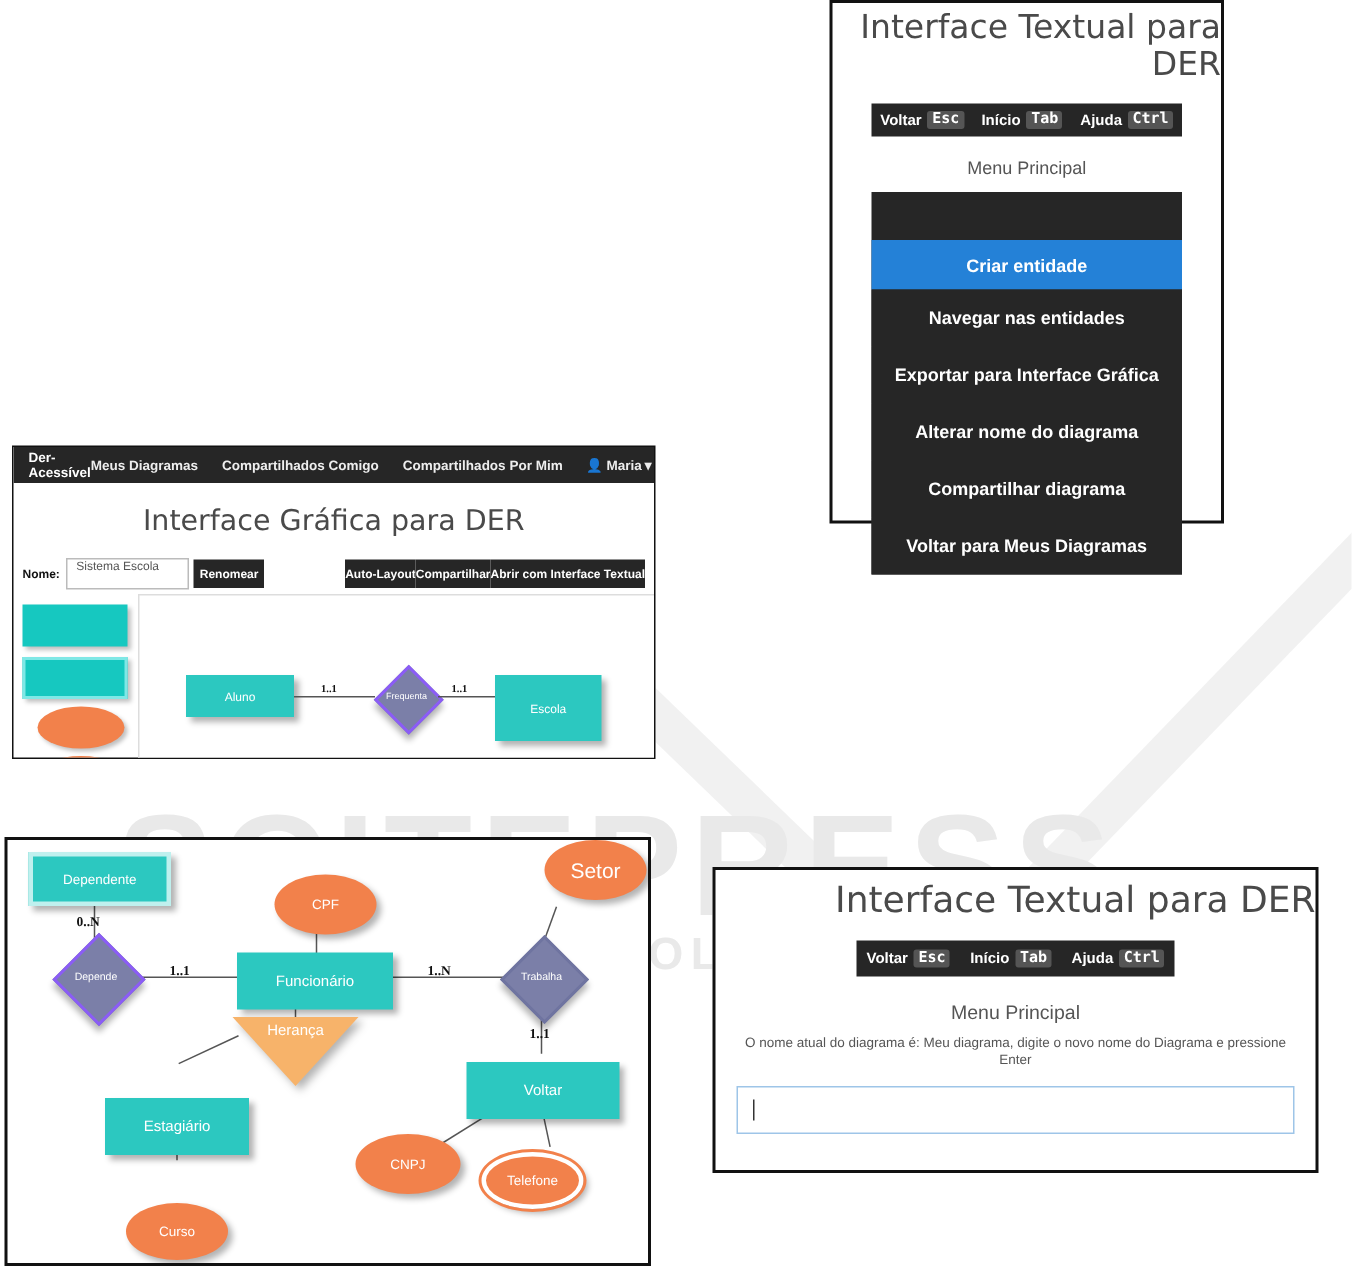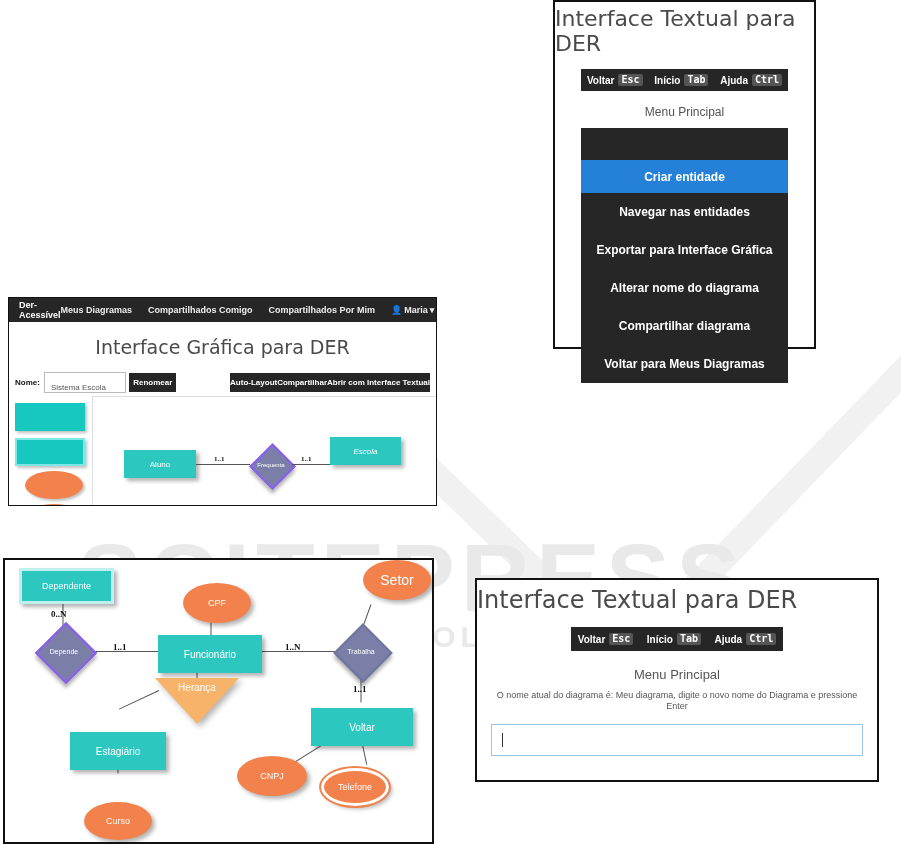--- a/index.html
+++ b/index.html
@@ -24,21 +24,21 @@
     transform:rotate(-46deg);transform-origin:left top;opacity:.85;
   }
 
   
   .panel{position:absolute;background:#fff;z-index:2;}
   .border-thick{border:2px solid #111;}
   .border-thin{border:1px solid #111;}
 
   
   .ti-title{
-    text-align:left;color:#4a4a4a;font-weight:400;
+    text-align:right;color:#4a4a4a;font-weight:400;
     font-family:"DejaVu Sans",sans-serif;
   }
   .keybar{
     background:#262626;display:flex;align-items:center;
     justify-content:space-around;
   }
   .keybar .kb{
     color:#fff;font-weight:bold;display:flex;align-items:center;gap:4px;
     white-space:nowrap;
   }
@@ -69,21 +69,21 @@
   .navbar .nav-links{margin-left:auto;display:flex;align-items:center;gap:16px;}
   .navbar .nav-links span{color:#eee;font-weight:bold;white-space:nowrap;}
   .gi-title{
     text-align:center;color:#4a4a4a;font-weight:400;
     font-family:"DejaVu Sans",sans-serif;
   }
   .toolbar{position:absolute;display:flex;align-items:center;}
   .toolbar .lbl{font-weight:bold;color:#111;}
   .txtfield{
     border:1px solid #bbb;background:#fff;color:#555;display:flex;
-    align-items:flex-end;
+    align-items:flex-start;
   }
   .dkbtn{
     background:#262626;color:#fff;font-weight:bold;display:flex;
     align-items:center;justify-content:center;white-space:nowrap;
   }
   .palette-rect{background:#16c8c0;box-shadow:2px 2px 3px rgba(0,0,0,.25);}
   .palette-rect.sel{border:2px solid #7fe8e6;background:#16c8c0;}
   .palette-ellipse{background:#f2814b;border-radius:50%;
     box-shadow:2px 2px 3px rgba(0,0,0,.25);}
   .canvas-area{position:absolute;background:#fff;border-left:1px solid #ddd;
@@ -223,21 +223,21 @@
     <span>Aluno</span>
   </div>
   <div class="er-line" style="left:187px;top:166px;width:54px;"></div>
   <div class="er-card" style="left:205px;top:157px;font-size:7px;">1..1</div>
   <div class="er-rel" style="left:241px;top:147px;width:42px;height:40px;">
     <div class="dia plain" style="width:29px;height:29px;left:6px;top:5px;"></div>
     <span style="font-size:6px;">Frequenta</span>
   </div>
   <div class="er-line" style="left:283px;top:166px;width:38px;"></div>
   <div class="er-card" style="left:292px;top:157px;font-size:7px;">1..1</div>
-  <div class="er-entity" style="left:321px;top:139px;width:71px;height:28px;font-size:8px;font-style:italic;">
+  <div class="er-entity" style="left:321px;top:152px;width:71px;height:44px;font-size:8px;">
     <span>Escola</span>
   </div>
 </div>
 
 <div class="panel border-thick" id="er-panel" style="left:3px;top:558px;width:427px;height:282px;overflow:hidden;">
 
   <div class="er-line" style="left:58px;top:37px;width:36px;transform:rotate(90deg);"></div>
   <div class="er-line" style="left:86px;top:91px;width:68px;"></div>
   <div class="er-line" style="left:206px;top:46px;width:32px;transform:rotate(90deg);"></div>
   <div class="er-line" style="left:257px;top:91px;width:77px;"></div>

